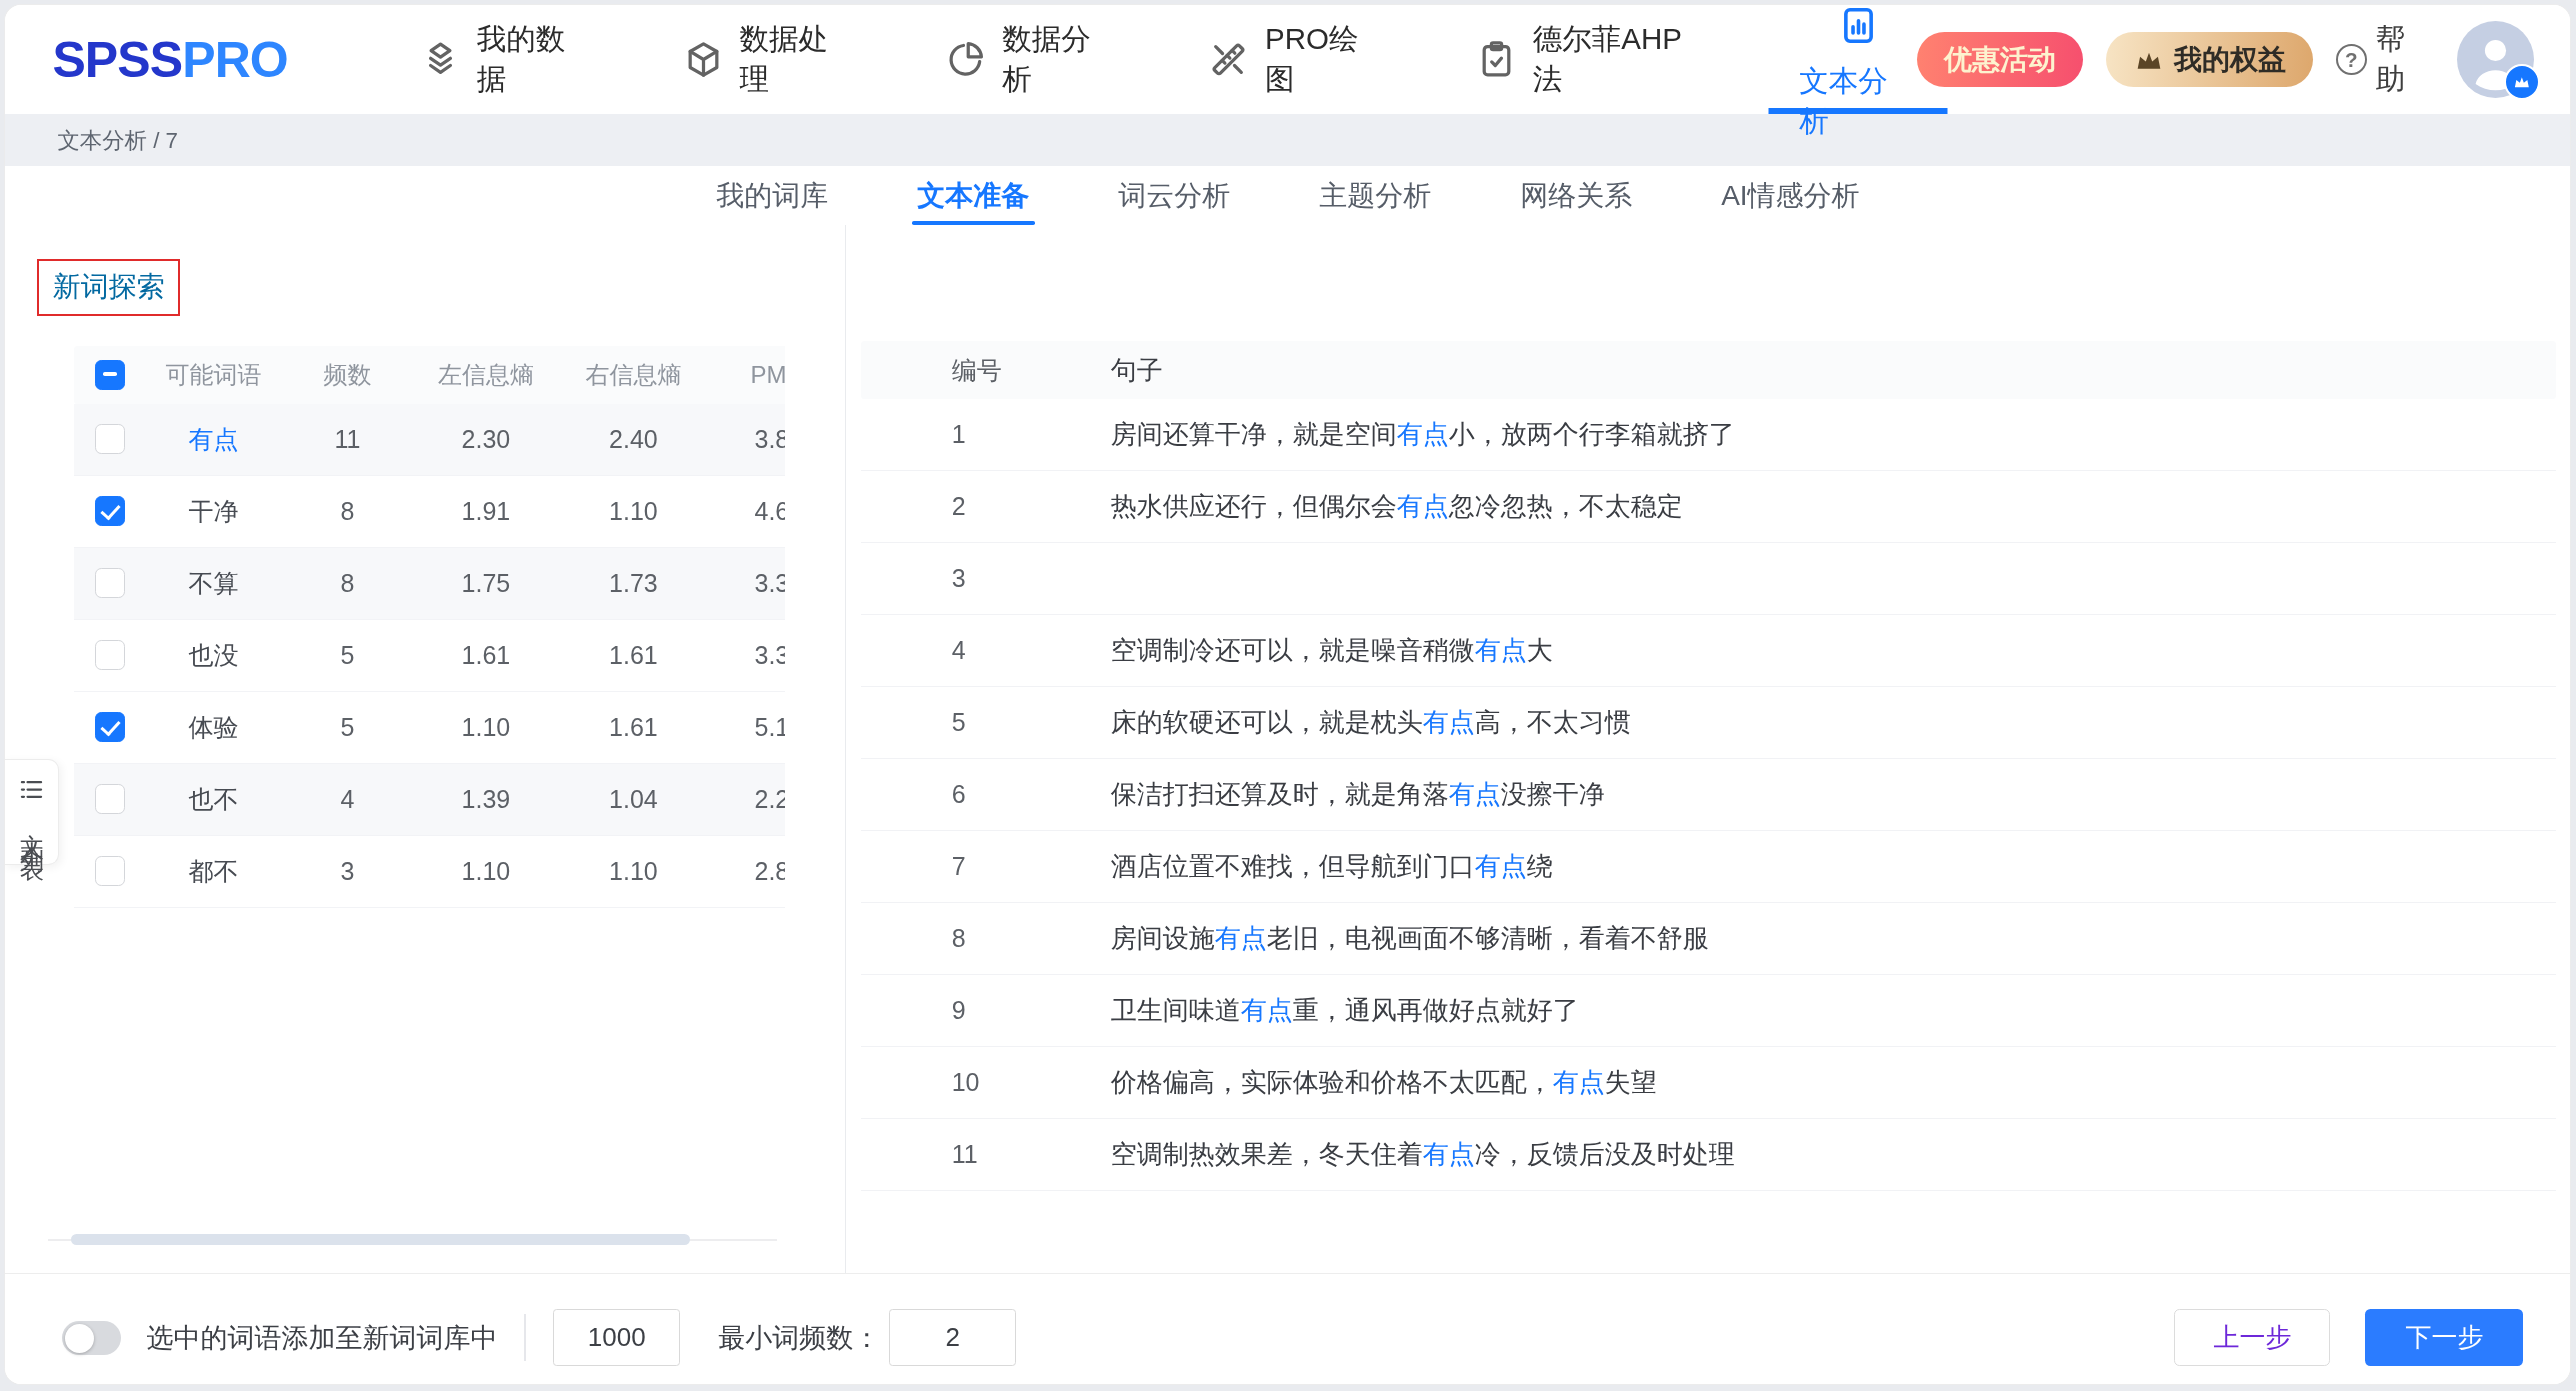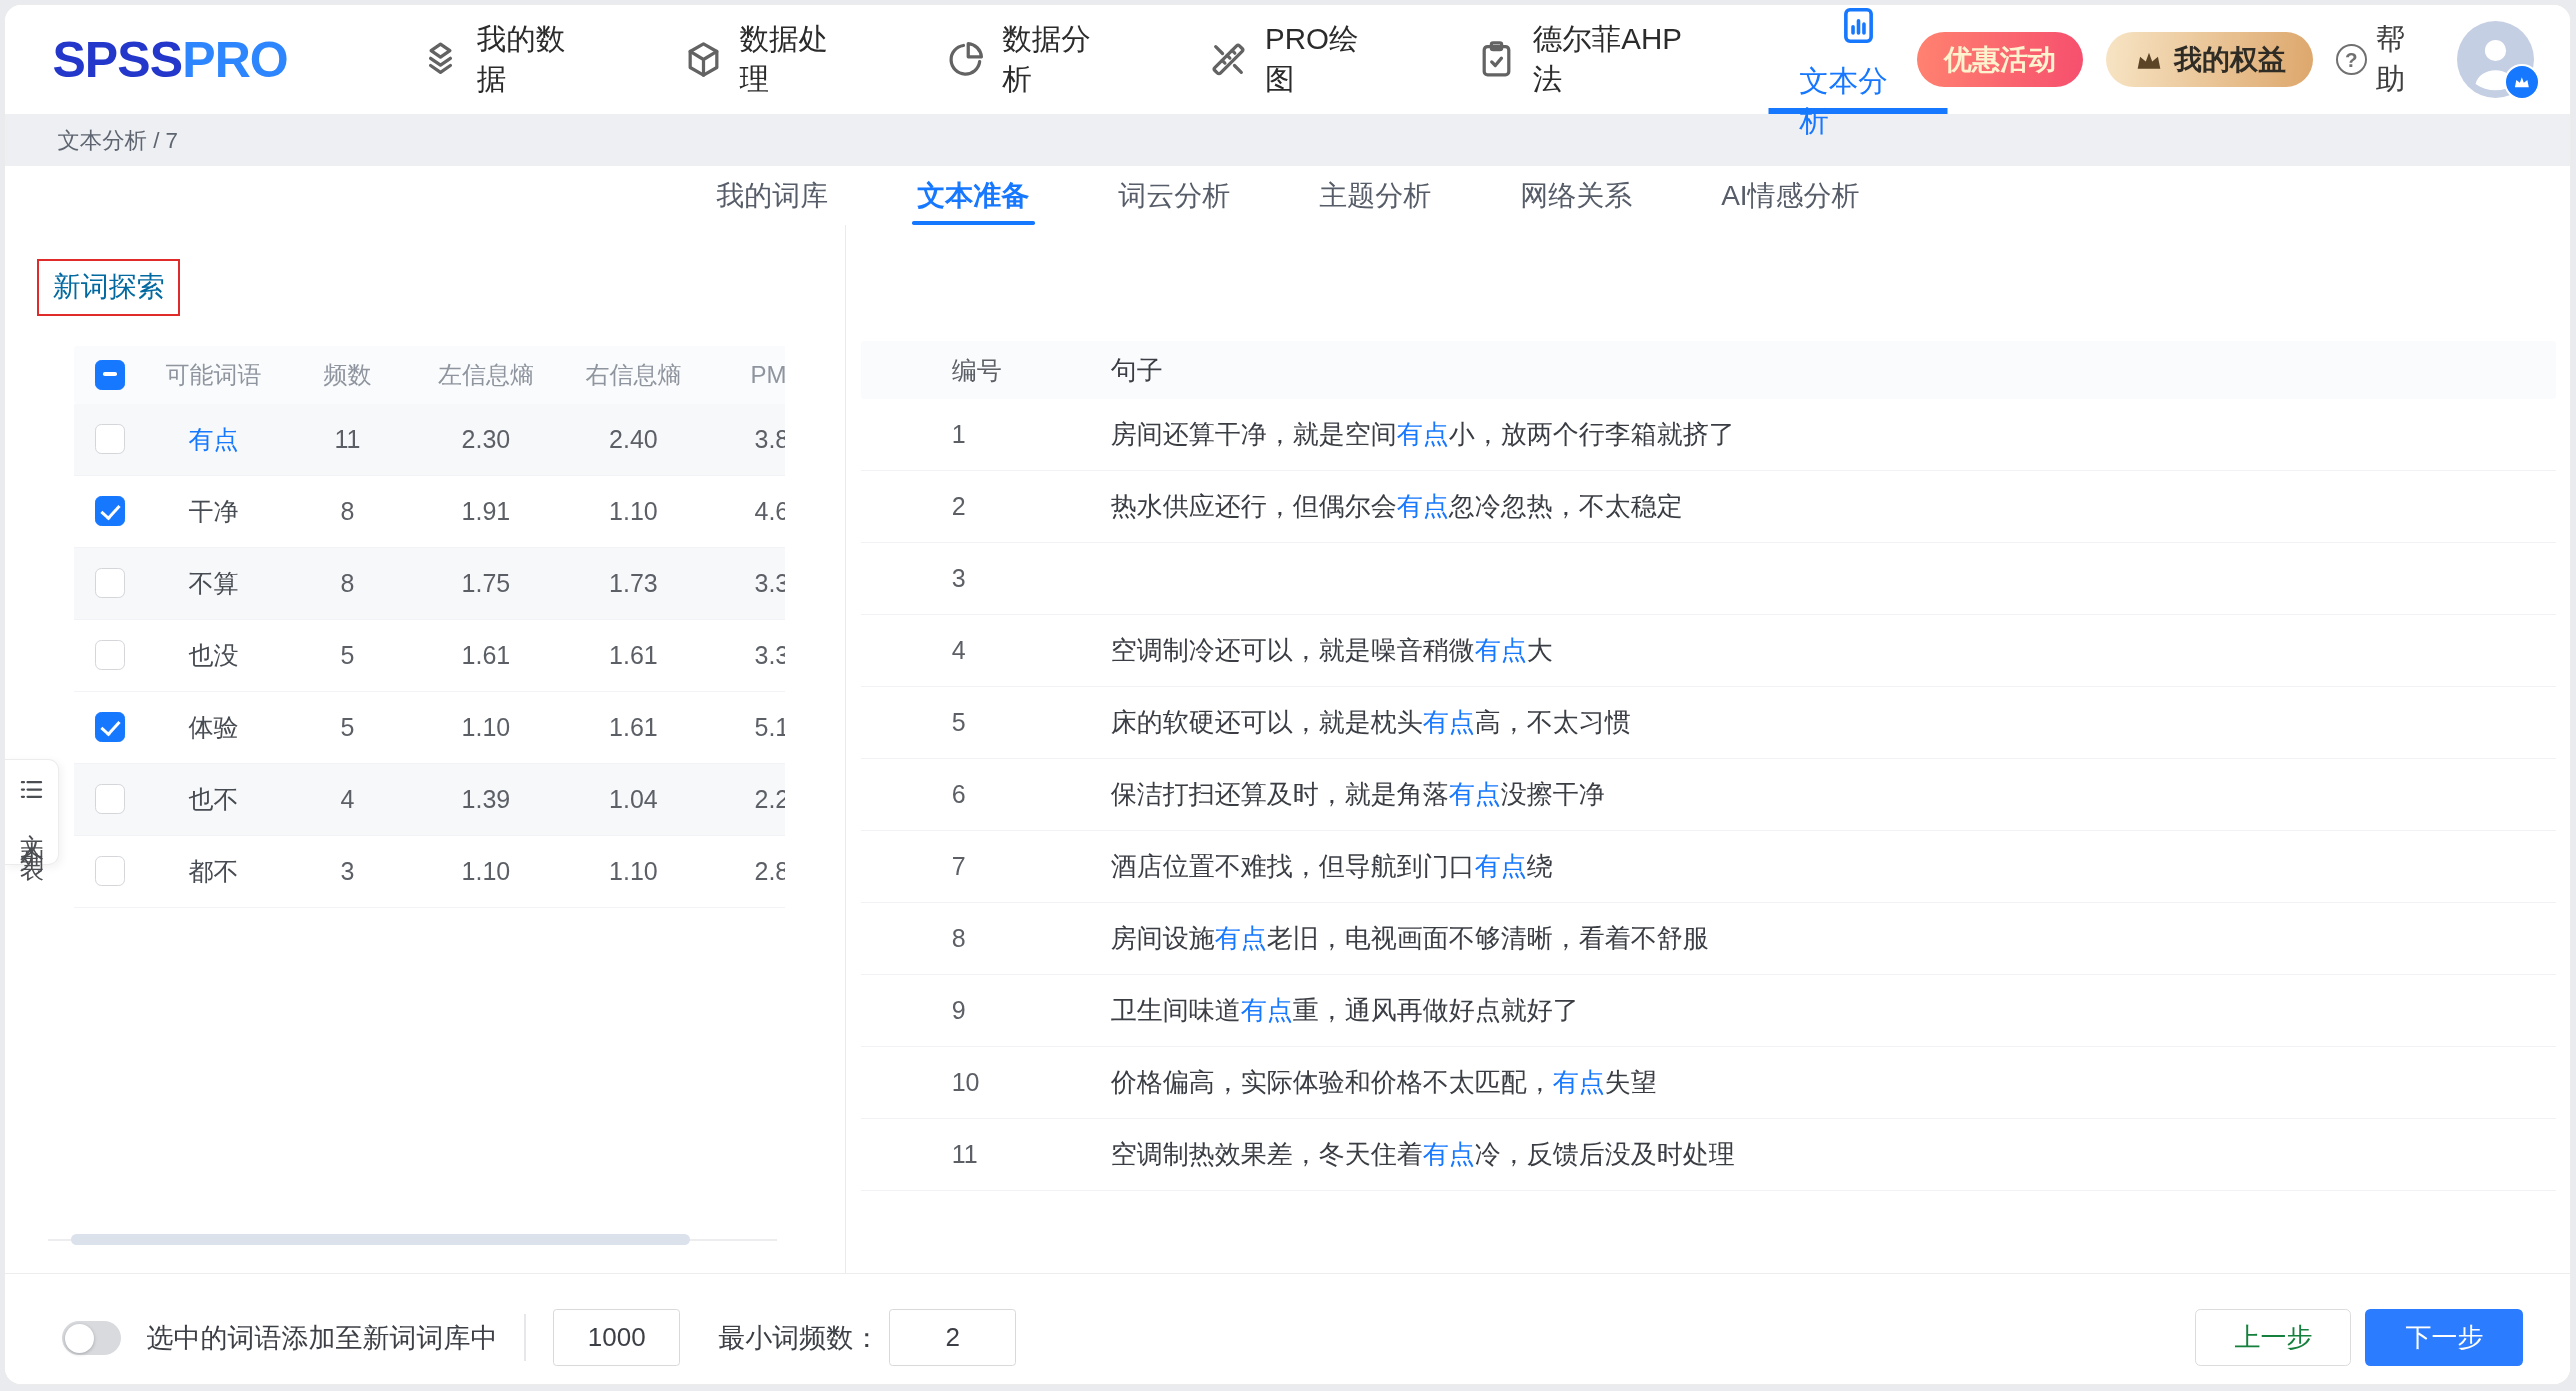--- a/index.html
+++ b/index.html
@@ -99,22 +99,22 @@
   .switch .knob { position:absolute; left:2.7px; top:2.7px; width:29px; height:29px; border-radius:50%; background:#fff;
                   box-shadow:0 0.9px 3.6px rgba(0,0,0,.25); }
   .f-label { margin-left:25px; font-size:27px; color:#3c3f45; }
   .f-divider { width:1.8px; height:47px; background:#e6e7eb; margin:0 27px; }
   .f-input { width:127px; height:57px; border:1.8px solid #d9d9d9; border-radius:3.6px; background:#fff;
              display:flex; align-items:center; justify-content:center; font-size:26px; color:#3c3f45; cursor:text; }
   .f-label2 { margin-left:38px; font-size:27px; color:#3c3f45; }
   .f-input2 { margin-left:9px; }
   .f-spacer { flex:1; }
   .btn { height:57px; border-radius:5.4px; display:flex; align-items:center; justify-content:center; font-size:26px; cursor:pointer; }
-  .btn-prev { width:156px; background:#fff; border:1.8px solid #dcdcdc; color:#15803d; }
-  .btn-next { width:158px; background:#2b7cff; color:#fff; margin-left:14px; }
+  .btn-prev { width:156px; background:#fff; border:1.8px solid #dcdcdc; color:#6d28d9; }
+  .btn-next { width:158px; background:#2b7cff; color:#fff; margin-left:35px; }
 </style>
 </head>
 <body>
 
 <div class="app-card">
 
   <header class="navbar">
     <div class="logo"><span>SPSS</span><span class="pro">PRO</span></div>
 
     <nav class="main-nav">

